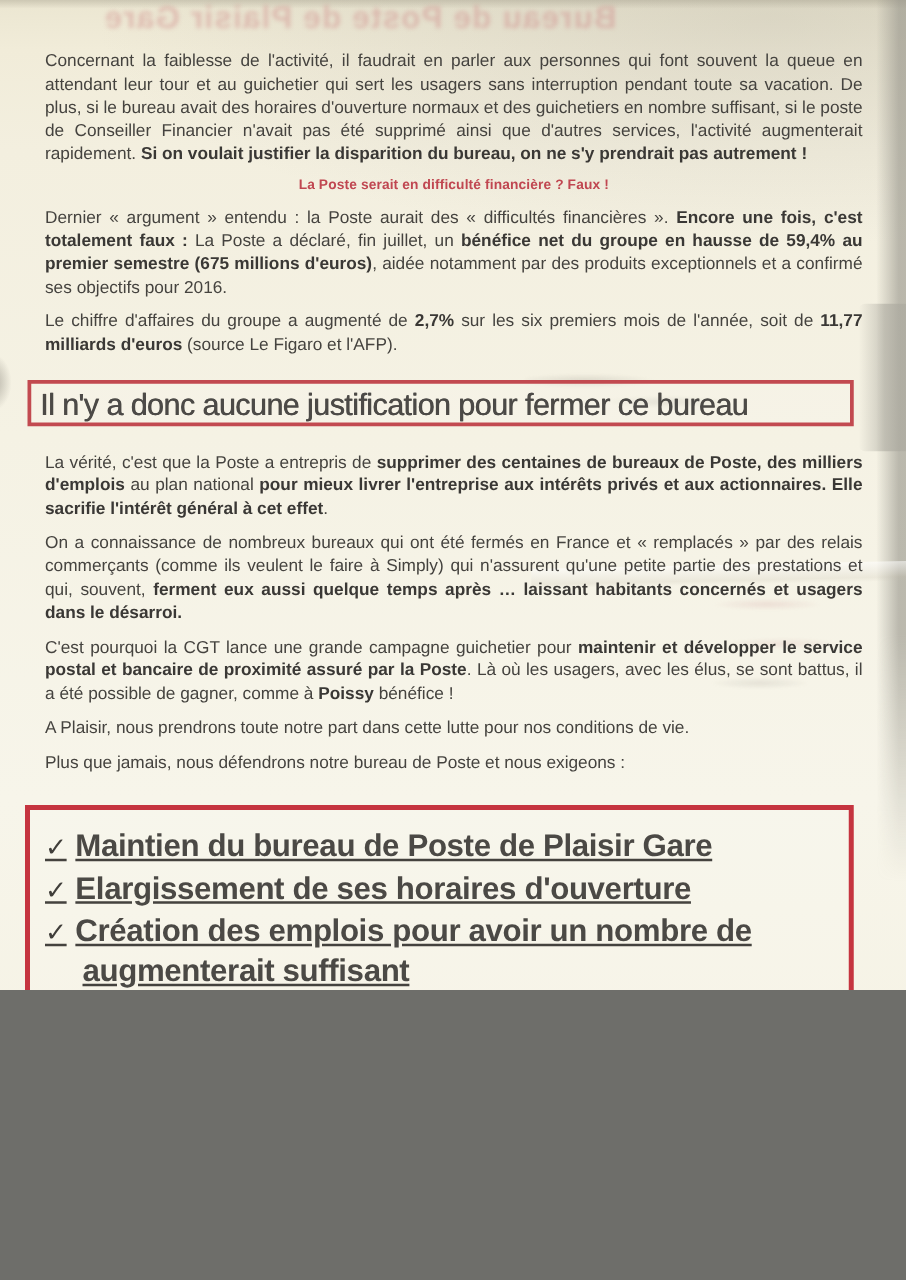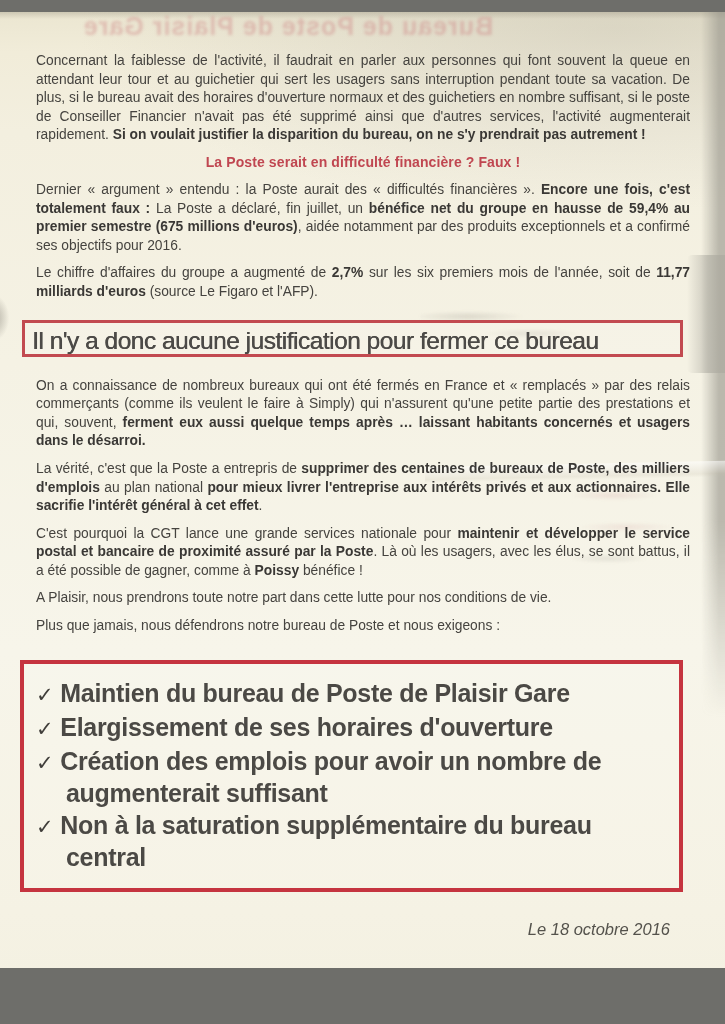--- a/index.html
+++ b/index.html
@@ -4,22 +4,22 @@
 <style>
   * { box-sizing: border-box; }
   html, body { margin: 0; padding: 0; }
   body {
     background: #6e6e6a;
     font-family: "Liberation Sans", sans-serif;
   }
   .page {
     position: relative;
     width: 725px;
-    height: 956px;
-    margin: 12px auto;
+    height: 792px;
+    margin: 0 auto;
     overflow: hidden;
     background:
       radial-gradient(ellipse 900px 300px at 85% 2%, rgba(176,172,158,0.30), rgba(176,172,158,0) 60%),
       linear-gradient(to bottom, #ebe6d1 0px, #f1ecd9 40px, #f3efdf 120px, #f5f2e4 350px, #f7f5ea 640px, #f5f2e4 900px, #f3f0e0 1024px);
   }
 
   
   .bleed-title {
     position: absolute;
     top: 0px; left: 8px; width: 560px; height: 30px;
@@ -81,21 +81,21 @@
     font-size: 13.8px;
     line-height: 18.6px;
     text-align: justify;
     color: #45433f;
   }
   .para .b { font-weight: bold; color: #3a3835; }
 
   .red-heading {
     margin: 3px 0 11px 0;
     text-align: center;
-    font-size: 14px;
+    font-size: 11px;
     font-weight: bold;
     color: #c04751;
     letter-spacing: 0.1px;
   }
 
   .boxed-heading {
     position: relative;
     margin: 18px 7px 20px -14px;
     height: 37px;
     border: 3px solid #c24a50;
@@ -109,20 +109,21 @@
     white-space: nowrap;
     color: #4c4a47;
     text-shadow: 0.4px 0 0 #4c4a47;
   }
 
   .demands-box {
     margin: 24px 7px 0 -16px;
     border: 4px solid #c5343f;
     padding: 12px 10px 14px 12px;
     background: rgba(255,255,255,0.10);
+    text-decoration: underline;
   }
   .demands-list { list-style: none; margin: 0; padding: 0; }
   .demands-list li {
     font-size: 25px;
     line-height: 30px;
     font-weight: bold;
     letter-spacing: -0.3px;
     color: #4b4945;
     padding-left: 30px;
     text-indent: -30px;
@@ -164,23 +165,23 @@
 
     <h2 class="red-heading">La Poste serait en difficulté financière ? Faux !</h2>
 
     <p class="para"><span>Dernier « argument » entendu : la Poste aurait des « difficultés financières ». </span><span class="b">Encore une fois, c'est totalement faux :</span><span> La Poste a déclaré, fin juillet, un </span><span class="b">bénéfice net du groupe en hausse de 59,4% au premier semestre (675 millions d'euros)</span><span>, aidée notamment par des produits exceptionnels et a confirmé ses objectifs pour 2016.</span></p>
     <p class="para"><span>Le chiffre d'affaires du groupe a augmenté de </span><span class="b">2,7%</span><span> sur les six premiers mois de l'année, soit de </span><span class="b">11,77 milliards d'euros</span><span> (source Le Figaro et l'AFP).</span></p>
 
     <div class="boxed-heading">
       <span class="bh-text">Il n'y a donc aucune justification pour fermer ce bureau</span>
     </div>
 
+    <p class="para"><span>La vérité, c'est que la Poste a entrepris de </span><span class="b">supprimer des centaines de bureaux de Poste, des milliers d'emplois</span><span> au plan national </span><span class="b">pour mieux livrer l'entreprise aux intérêts privés et aux actionnaires. Elle sacrifie l'intérêt général à cet effet</span><span>.</span></p>
     <p class="para"><span>On a connaissance de nombreux bureaux qui ont été fermés en France et « remplacés » par des relais commerçants (comme ils veulent le faire à Simply) qui n'assurent qu'une petite partie des prestations et qui, souvent, </span><span class="b">ferment eux aussi quelque temps après … laissant habitants concernés et usagers dans le désarroi.</span></p>
-    <p class="para"><span>La vérité, c'est que la Poste a entrepris de </span><span class="b">supprimer des centaines de bureaux de Poste, des milliers d'emplois</span><span> au plan national </span><span class="b">pour mieux livrer l'entreprise aux intérêts privés et aux actionnaires. Elle sacrifie l'intérêt général à cet effet</span><span>.</span></p>
-    <p class="para"><span>C'est pourquoi la CGT lance une grande services nationale pour </span><span class="b">maintenir et développer le service postal et bancaire de proximité assuré par la Poste</span><span>. Là où les usagers, avec les élus, se sont battus, il a été possible de gagner, comme à </span><span class="b">Poissy</span><span> bénéfice !</span></p>
+    <p class="para"><span>C'est pourquoi la CGT lance une grande campagne guichetier pour </span><span class="b">maintenir et développer le service postal et bancaire de proximité assuré par la Poste</span><span>. Là où les usagers, avec les élus, se sont battus, il a été possible de gagner, comme à </span><span class="b">Poissy</span><span> bénéfice !</span></p>
     <p class="para"><span>A Plaisir, nous prendrons toute notre part dans cette lutte pour nos conditions de vie.</span></p>
     <p class="para"><span>Plus que jamais, nous défendrons notre bureau de Poste et nous exigeons :</span></p>
 
     <div class="demands-box">
       <ul class="demands-list">
           <li><span class="check">✓</span><span>Maintien du bureau de Poste de Plaisir Gare</span></li>
           <li><span class="check">✓</span><span>Elargissement de ses horaires d'ouverture</span></li>
           <li><span class="check">✓</span><span>Création des emplois pour avoir un nombre de augmenterait suffisant</span></li>
           <li><span class="check">✓</span><span>Non à la saturation supplémentaire du bureau central</span></li>
         </ul>

